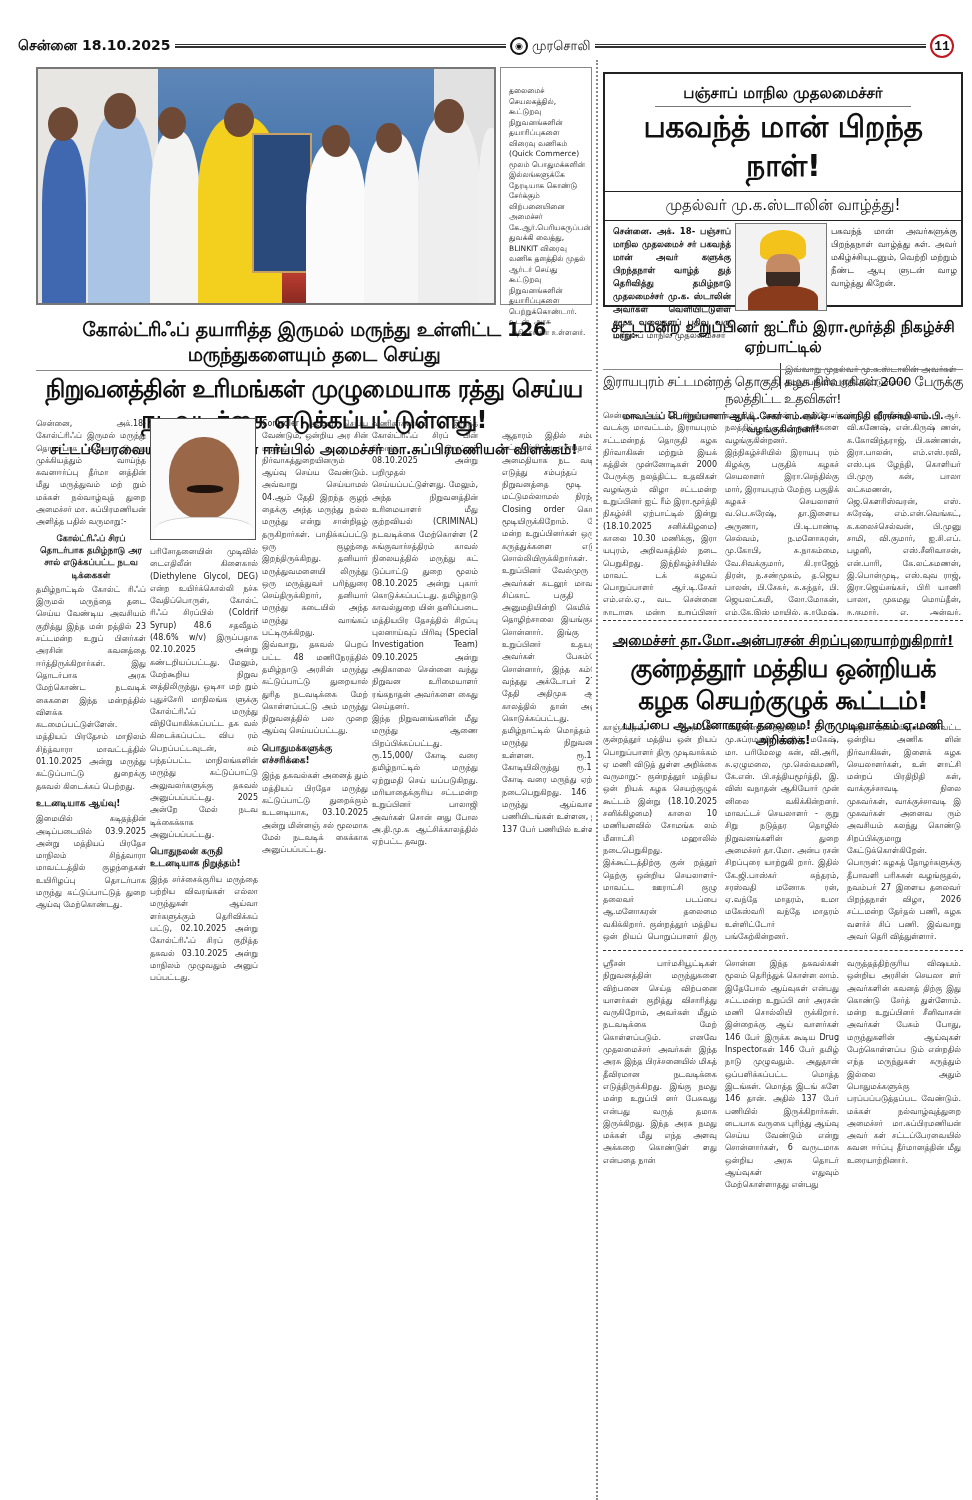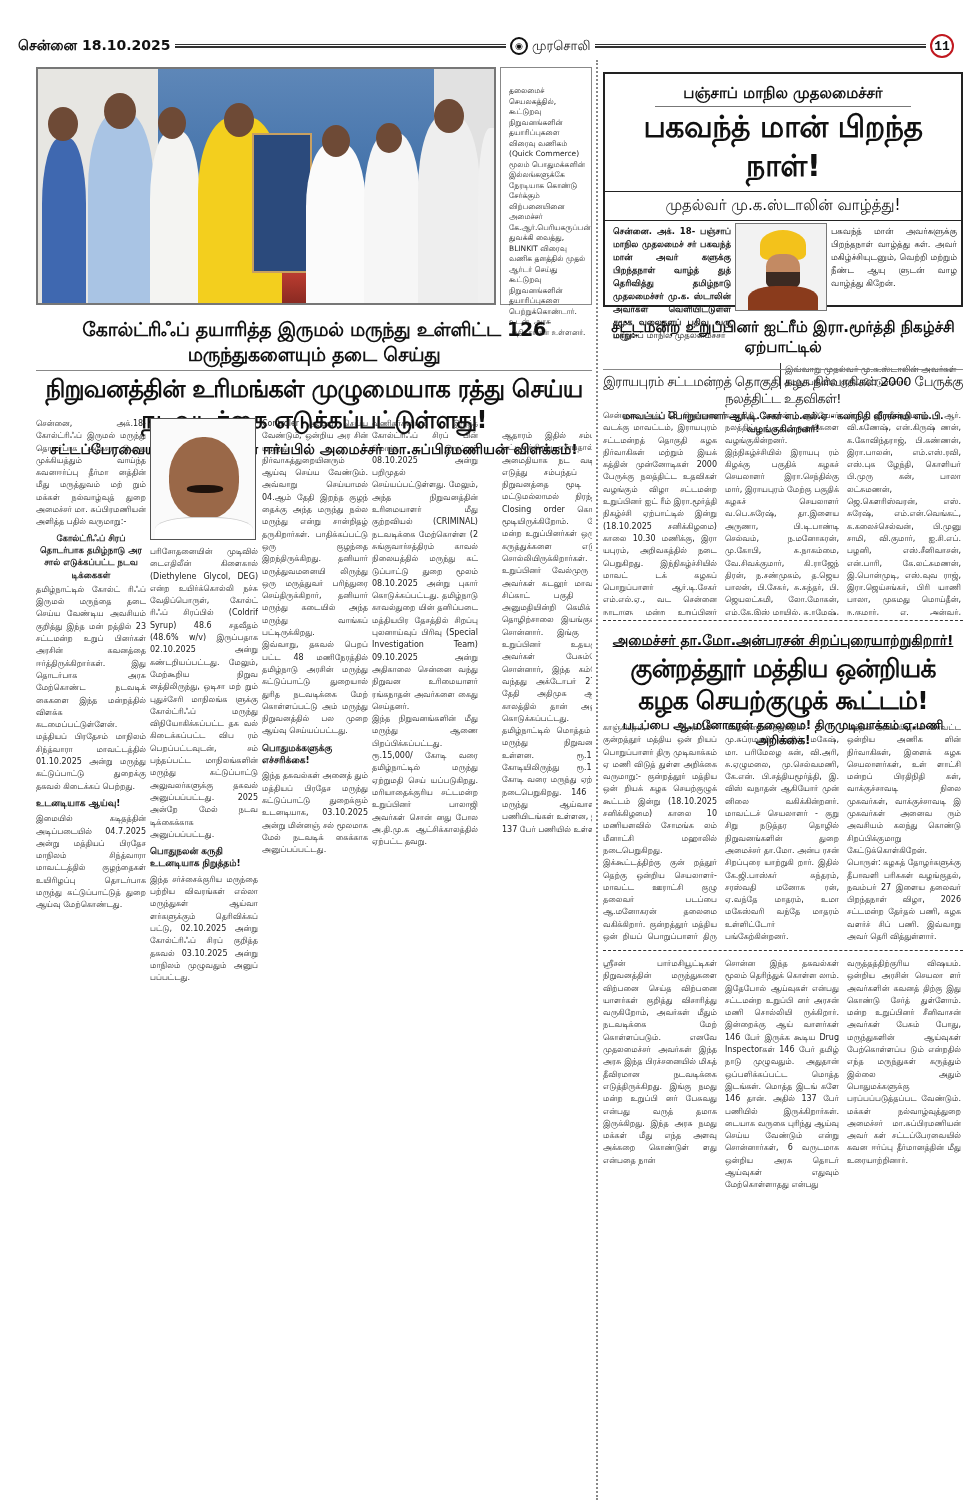--- a/index.html
+++ b/index.html
@@ -127,21 +127,21 @@
   <div class="m-must"></div>
   <div class="m-shirt"></div>
 </div>
 
 <div class="cols" style="left:36px;width:556px;height:1075px;">
   <div class="col" style="left:0;top:0;width:110px;height:1075px;">
     <div>சென்னை, அக்.18- கோல்ட்ரிஃப் இருமல் மருந்து தொடர்பாக அவசர பொது முக்கியத்தும் வாய்ந்த கவனஈர்ப்பு தீர்மா னத்தின் மீது மருத்துவம் மற் றும் மக்கள் நல்வாழ்வுத் துறை அமைச்சர் மா. சுப்பிரமணியன் அளித்த பதில் வருமாறு:-</div>
     <div class="subhead">கோல்ட்ரிஃப் சிரப் தொடர்பாக தமிழ்நாடு அர சால் எடுக்கப்பட்ட நடவ டிக்கைகள்</div>
     <div>தமிழ்நாட்டில் கோல்ட் ரிஃப் இருமல் மருந்தை தடை செய்ய வேண்டிய அவசியம் குறித்து இந்த மன் றத்தில் 23 சட்டமன்ற உறுப் பினர்கள் அரசின் கவனத்தை ஈர்த்திருக்கிறார்கள். இது தொடர்பாக அரசு மேற்கொண்ட நடவடிக் கைகளை இந்த மன்றத்தில் விளக்க கடமைப்பட்டுள்ளேன். மத்தியப் பிரதேசம் மாநிலம் சிந்த்வாரா மாவட்டத்தில் 01.10.2025 அன்று மருந்து கட்டுப்பாட்டு துறைக்கு தகவல் கிடைக்கப் பெற்றது.</div>
     <div class="sub-sec">உடனடியாக ஆய்வு!</div>
-    <div>இமையில் கடிதத்தின் அடிப்படையில் 04.7.2025 அன்று மத்தியப் பிரதேச மாநிலம் சிந்த்வாரா மாவட்டத்தில் குழந்தைகள் உயிரிழப்பு தொடர்பாக மருந்து கட்டுப்பாட்டுத் துறை ஆய்வு மேற்கொண்டது.</div>
+    <div>இமையில் கடிதத்தின் அடிப்படையில் 03.9.2025 அன்று மத்தியப் பிரதேச மாநிலம் சிந்த்வாரா மாவட்டத்தில் குழந்தைகள் உயிரிழப்பு தொடர்பாக மருந்து கட்டுப்பாட்டுத் துறை ஆய்வு மேற்கொண்டது.</div>
   </div>
   <div class="col" style="left:114px;top:128px;width:108px;height:947px;">
     <div>பரிசோதனையின் முடிவில் டைஎதிலீன் கிளைகால் (Diethylene Glycol, DEG) என்ற உயிர்க்கொல்லி நச்சு வேதிப்பொருள், கோல்ட் ரிஃப் சிரப்பில் (Coldrif Syrup) 48.6 சதவீதம் (48.6% w/v) இருப்பதாக 02.10.2025 அன்று கண்டறியப்பட்டது. மேலும், மேற்கூறிய நிறுவ னத்திலிருந்து, ஒடிசா மற் றும் புதுச்சேரி மாநிலங்க ளுக்கு கோல்ட்ரிஃப் மருந்து விநியோகிக்கப்பட்ட தக வல் கிடைக்கப்பட்ட விப ரம் பெறப்பட்டவுடன், சம் பந்தப்பட்ட மாநிலங்களின் மருந்து கட்டுப்பாட்டு அலுவலர்களுக்கு தகவல் அனுப்பப்பட்டது. 2025 அன்றே மேல் நடவ டிக்கைக்காக அனுப்பப்பட்டது.</div>
     <div class="sub-sec">பொதுநலன் கருதி உடனடியாக நிறுத்தம்!</div>
     <div>இந்த சர்ச்சைக்குரிய மருந்தை பற்றிய விவரங்கள் எல்லா மருந்துகள் ஆய்வா ளர்களுக்கும் தெரிவிக்கப் பட்டு, 02.10.2025 அன்று கோல்ட்ரிஃப் சிரப் குறித்த தகவல் 03.10.2025 அன்று மாநிலம் முழுவதும் அனுப் பப்பட்டது.</div>
   </div>
   <div class="col" style="left:226px;top:0;width:106px;height:1075px;">
     <div>Controler ஆய்வு செய்ய வேண்டும், ஒன்றிய அர சின் மருந்து நிர்வாகத்துறையினரும் ஆய்வு செய்ய வேண்டும். அவ்வாறு செய்யாமல் 04.ஆம் தேதி இறந்த குழந் தைக்கு அந்த மருந்து நல்ல மருந்து என்று சான்றிதழ் தருகிறார்கள். பாதிக்கப்பட்டு ஒரு குழந்தை இறந்திருக்கிறது. தனியார் மருத்துவமனையி லிருந்து ஒரு மருத்துவர் பரிந்துரை செய்திருக்கிறார், தனியார் மருந்து கடையில் அந்த மருந்து வாங்கப் பட்டிருக்கிறது.</div>
     <div>இவ்வாறு, தகவல் பெறப் பட்ட 48 மணிநேரத்தில் தமிழ்நாடு அரசின் மருந்து கட்டுப்பாட்டு துறையால் துரித நடவடிக்கை மேற் கொள்ளப்பட்டு அம் மருந்து நிறுவனத்தில் பல முறை ஆய்வு செய்யப்பட்டது.</div>
     <div class="sub-sec">பொதுமக்களுக்கு எச்சரிக்கை!</div>

